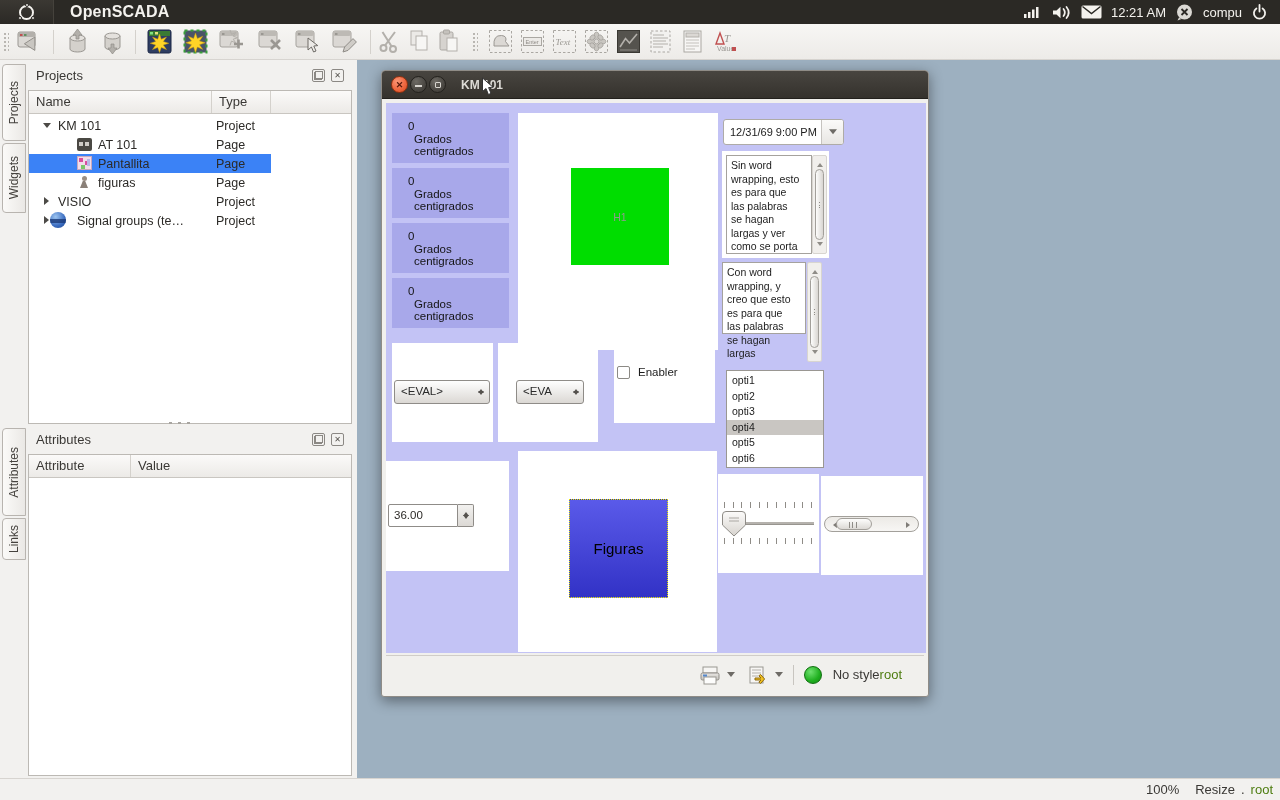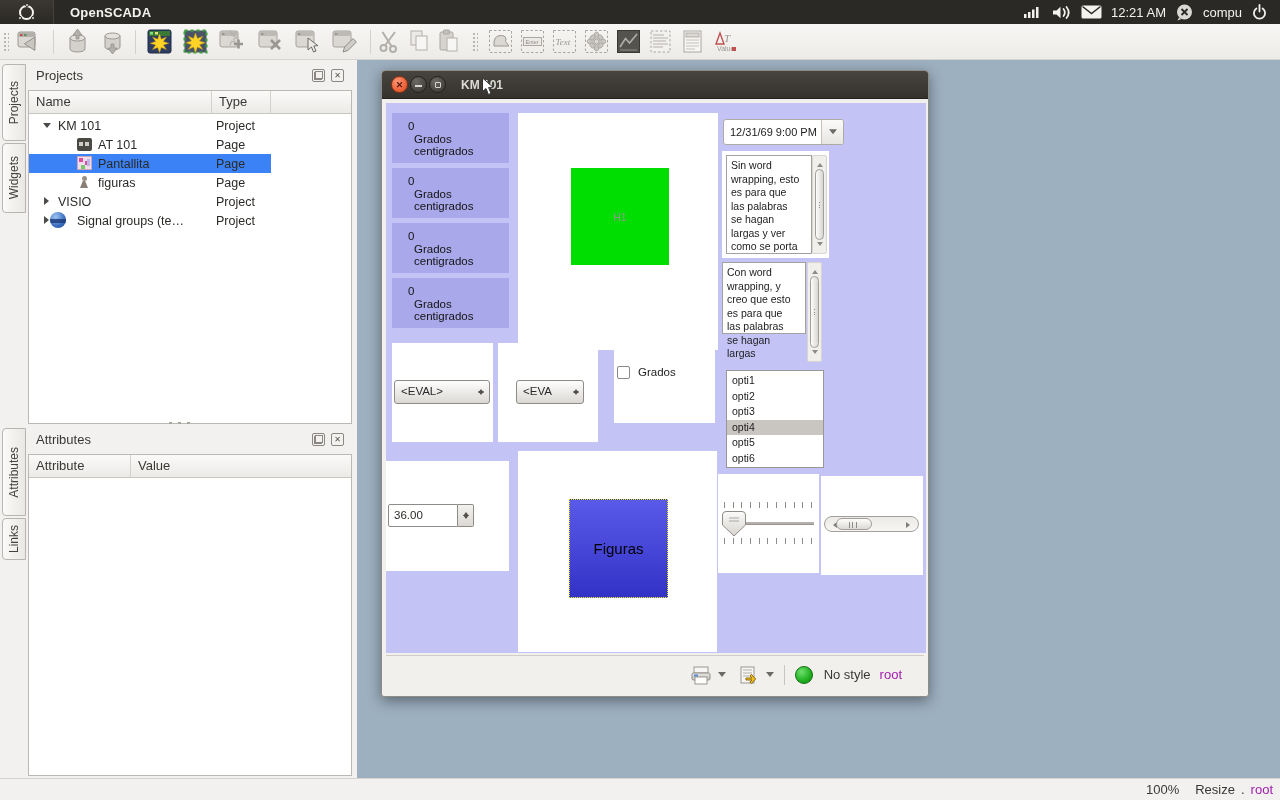--- a/index.html
+++ b/index.html
@@ -3,21 +3,21 @@
 <meta charset="utf-8">
 <style>
 *{margin:0;padding:0;box-sizing:border-box}
 body{position:relative;width:1280px;height:800px;overflow:hidden;background:#f2f1ef;font-family:"Liberation Sans",sans-serif;color:#2c2a27}
 
 .top-panel{position:absolute;top:0;left:0;right:0;height:24px;background:#2b2925;display:flex;align-items:center;color:#f4f2ee;z-index:60}
 .logo-btn{width:54px;height:24px;display:flex;align-items:center;justify-content:center;border-right:1px solid #45423c;background:linear-gradient(#3b3833,#2b2925)}
 .cof{position:relative;width:15px;height:15px;border:2px solid #f4f2ee;border-radius:50%}
 .cof i{position:absolute;width:4px;height:4px;background:#f4f2ee;border:1px solid #2b2925;border-radius:50%}
 .cof .d1{top:-4px;left:4px}.cof .d2{bottom:-2px;left:-3px}.cof .d3{bottom:-2px;right:-3px}
-.app-title{margin-left:16px;font-weight:bold;font-size:13px;letter-spacing:.2px}
+.app-title{margin-left:16px;font-weight:bold;font-size:16px;letter-spacing:.2px}
 .panel-right{margin-left:auto;display:flex;align-items:center;gap:9px;padding-right:12px;font-size:13px}
 
 .toolbar{position:absolute;top:24px;left:0;right:0;height:36px;background:linear-gradient(#f7f6f4,#edebe8);border-bottom:1px solid #d7d4d0}
 .toolbar .tbtn{position:absolute;top:4px;width:27px;height:27px;display:flex;align-items:flex-start;justify-content:center}
 .tb-handle{position:absolute;top:7px;width:7px;height:22px;background-image:radial-gradient(circle,#b9b6b1 1px,transparent 1.3px);background-size:4px 4px;background-position:1px 1px}
 .tb-sep{position:absolute;top:6px;width:1px;height:24px;background:#d4d1cc}
 
 .vtab{position:absolute;left:2px;width:24px;background:linear-gradient(to right,#fbfaf8,#eae8e5);border:1px solid #b8b4af;border-radius:4px 0 0 4px;display:flex;align-items:center;justify-content:center;color:#45423e;font-size:12px}
 .vtab span{writing-mode:vertical-rl;transform:rotate(180deg)}
 
@@ -50,21 +50,21 @@
 .ic-figure::after{content:"";position:absolute;left:1px;top:5px;width:8px;height:7px;background:#8a8078;clip-path:polygon(0 100%,35% 0,65% 0,100% 100%)}
 .ic-globe{position:absolute;left:21px;top:1px;width:16px;height:16px;border-radius:50%;background:radial-gradient(circle at 35% 30%,#9cc4f0,#3a6cc0 60%,#1c458e);overflow:hidden}
 .ic-globe::before{content:"";position:absolute;left:0;top:7px;width:16px;height:4px;background:#1a3a78;opacity:.8}
 
 .split-dots{position:absolute;left:166px;top:419px;width:26px;height:6px;background-image:radial-gradient(circle,#a8a5a0 1.2px,transparent 1.5px);background-size:9px 6px;background-position:0 1px}
 
 .mdi{position:absolute;left:357px;top:60px;right:0;bottom:22px;background:#9db0c0}
 
 .status-bar{position:absolute;left:0;bottom:0;right:0;height:22px;background:#f2f1ef;border-top:1px solid #d7d4d0;display:flex;align-items:center;justify-content:flex-end;font-size:13px;color:#3a3835;gap:6px;padding-right:7px}
 .status-bar .zoom{margin-right:10px}
-.red{color:#a21caf}
+.red{color:#4d7c0f}
 
 .km{position:absolute;left:24px;top:10px;width:548px;height:627px;background:#f1f0ed;border:1px solid #8f8c87;border-radius:4px 4px 3px 3px;box-shadow:0 4px 14px rgba(0,0,0,.42)}
 .km-title{position:absolute;top:0;left:0;right:0;height:28px;background:linear-gradient(#484540,#35322d);border-radius:3px 3px 0 0;display:flex;align-items:center;padding-left:9px;border-bottom:1px solid #23211d}
 .wbtn{width:17px;height:17px;border-radius:50%;margin-right:2px;position:relative}
 .wclose{background:radial-gradient(circle at 35% 30%,#fb9676,#ef6840 55%,#d44a20);border:1px solid #93310f}
 .wclose::after{content:"✕";position:absolute;top:50%;left:50%;transform:translate(-50%,-54%);font-size:9px;font-weight:bold;color:#57180a}
 .wmin,.wmax{background:radial-gradient(circle at 35% 30%,#6d6a64,#4b4843 60%,#3b3833);border:1px solid #23211d}
 .wmin::after{content:"";position:absolute;left:4px;right:4px;top:8px;height:2px;background:#d8d5d0}
 .wmax::after{content:"";position:absolute;left:4.5px;right:4.5px;top:4.5px;bottom:4.5px;border:1.5px solid #d8d5d0;border-radius:1px}
 .km-title-text{margin-left:13px;color:#dcdad5;font-size:12px;font-weight:bold}
@@ -105,21 +105,21 @@
 .ticks{position:absolute;left:6px;width:88px;height:6px;background-image:repeating-linear-gradient(90deg,#8f8c87 0 1px,transparent 1px 8.7px)}
 .groove{position:absolute;left:4px;top:48px;width:92px;height:3px;background:#b5b2ad;border-bottom:1px solid #98958f}
 .hsb{position:absolute;left:3px;top:40px;width:95px;height:16px;border:1px solid #a3a09b;border-radius:8px;background:linear-gradient(#eceae6,#f7f6f4)}
 .hsb .thumbh{position:absolute;left:11px;top:1px;width:36px;height:12px;background:linear-gradient(#fdfdfc,#dcd9d5);border:1px solid #a3a09b;border-radius:6px}
 .hsb .thumbh::after{content:"";position:absolute;top:3px;left:50%;margin-left:-5px;width:10px;height:6px;background-image:repeating-linear-gradient(90deg,#8f8c87 0 1px,transparent 1px 3.5px)}
 .hs-l{position:absolute;left:5px;top:4.5px;width:0;height:0;border:3.5px solid transparent;border-right:4.5px solid #7f7c77}
 .hs-r{position:absolute;right:5px;top:4.5px;width:0;height:0;border:3.5px solid transparent;border-left:4.5px solid #7f7c77}
 .vsep{width:1px;height:20px;background:#c8c5c0;margin:0 10px}
 .greendot{width:18px;height:18px;border-radius:50%;background:radial-gradient(circle at 35% 30%,#6ee06e,#1faf1f 60%,#148a14);border:1px solid #0e6e0e;margin-right:11px}
 .caret{width:0;height:0;border:4px solid transparent;border-top:5px solid #6e6b66;margin:4px 0 0 6px}
-.nostyle{margin-right:9px}
+.nostyle{}
 </style>
 </head>
 <body>
 
 <div class="top-panel">
   <div class="logo-btn">
     <div class="cof">
         <i class="d1"></i>
         <i class="d2"></i>
         <i class="d3"></i>
@@ -479,21 +479,21 @@
       </div>
       <div class="whitepanel" style="left:112px;top:240px;width:100px;height:99px">
         <div class="spincombo" style="left:18px;top:37px;width:68px;height:24px">
             <span class="val">&lt;EVA</span>
             <i class="sc-up" style="right:4px"></i>
             <i class="sc-dn" style="right:4px"></i>
           </div>
       </div>
       <div class="whitepanel" style="left:228px;top:220px;width:101px;height:100px">
         <span class="cb"></span>
-        <span class="cb-label">Grados</span>
+        <span class="cb-label">Enabler</span>
       </div>
       <div class="optilist">
         <div class="opti">opti1</div>
         <div class="opti">opti2</div>
         <div class="opti">opti3</div>
         <div class="opti sel">opti4</div>
         <div class="opti">opti5</div>
         <div class="opti">opti6</div>
       </div>
       <div class="whitepanel" style="left:0;top:358px;width:123px;height:110px">

